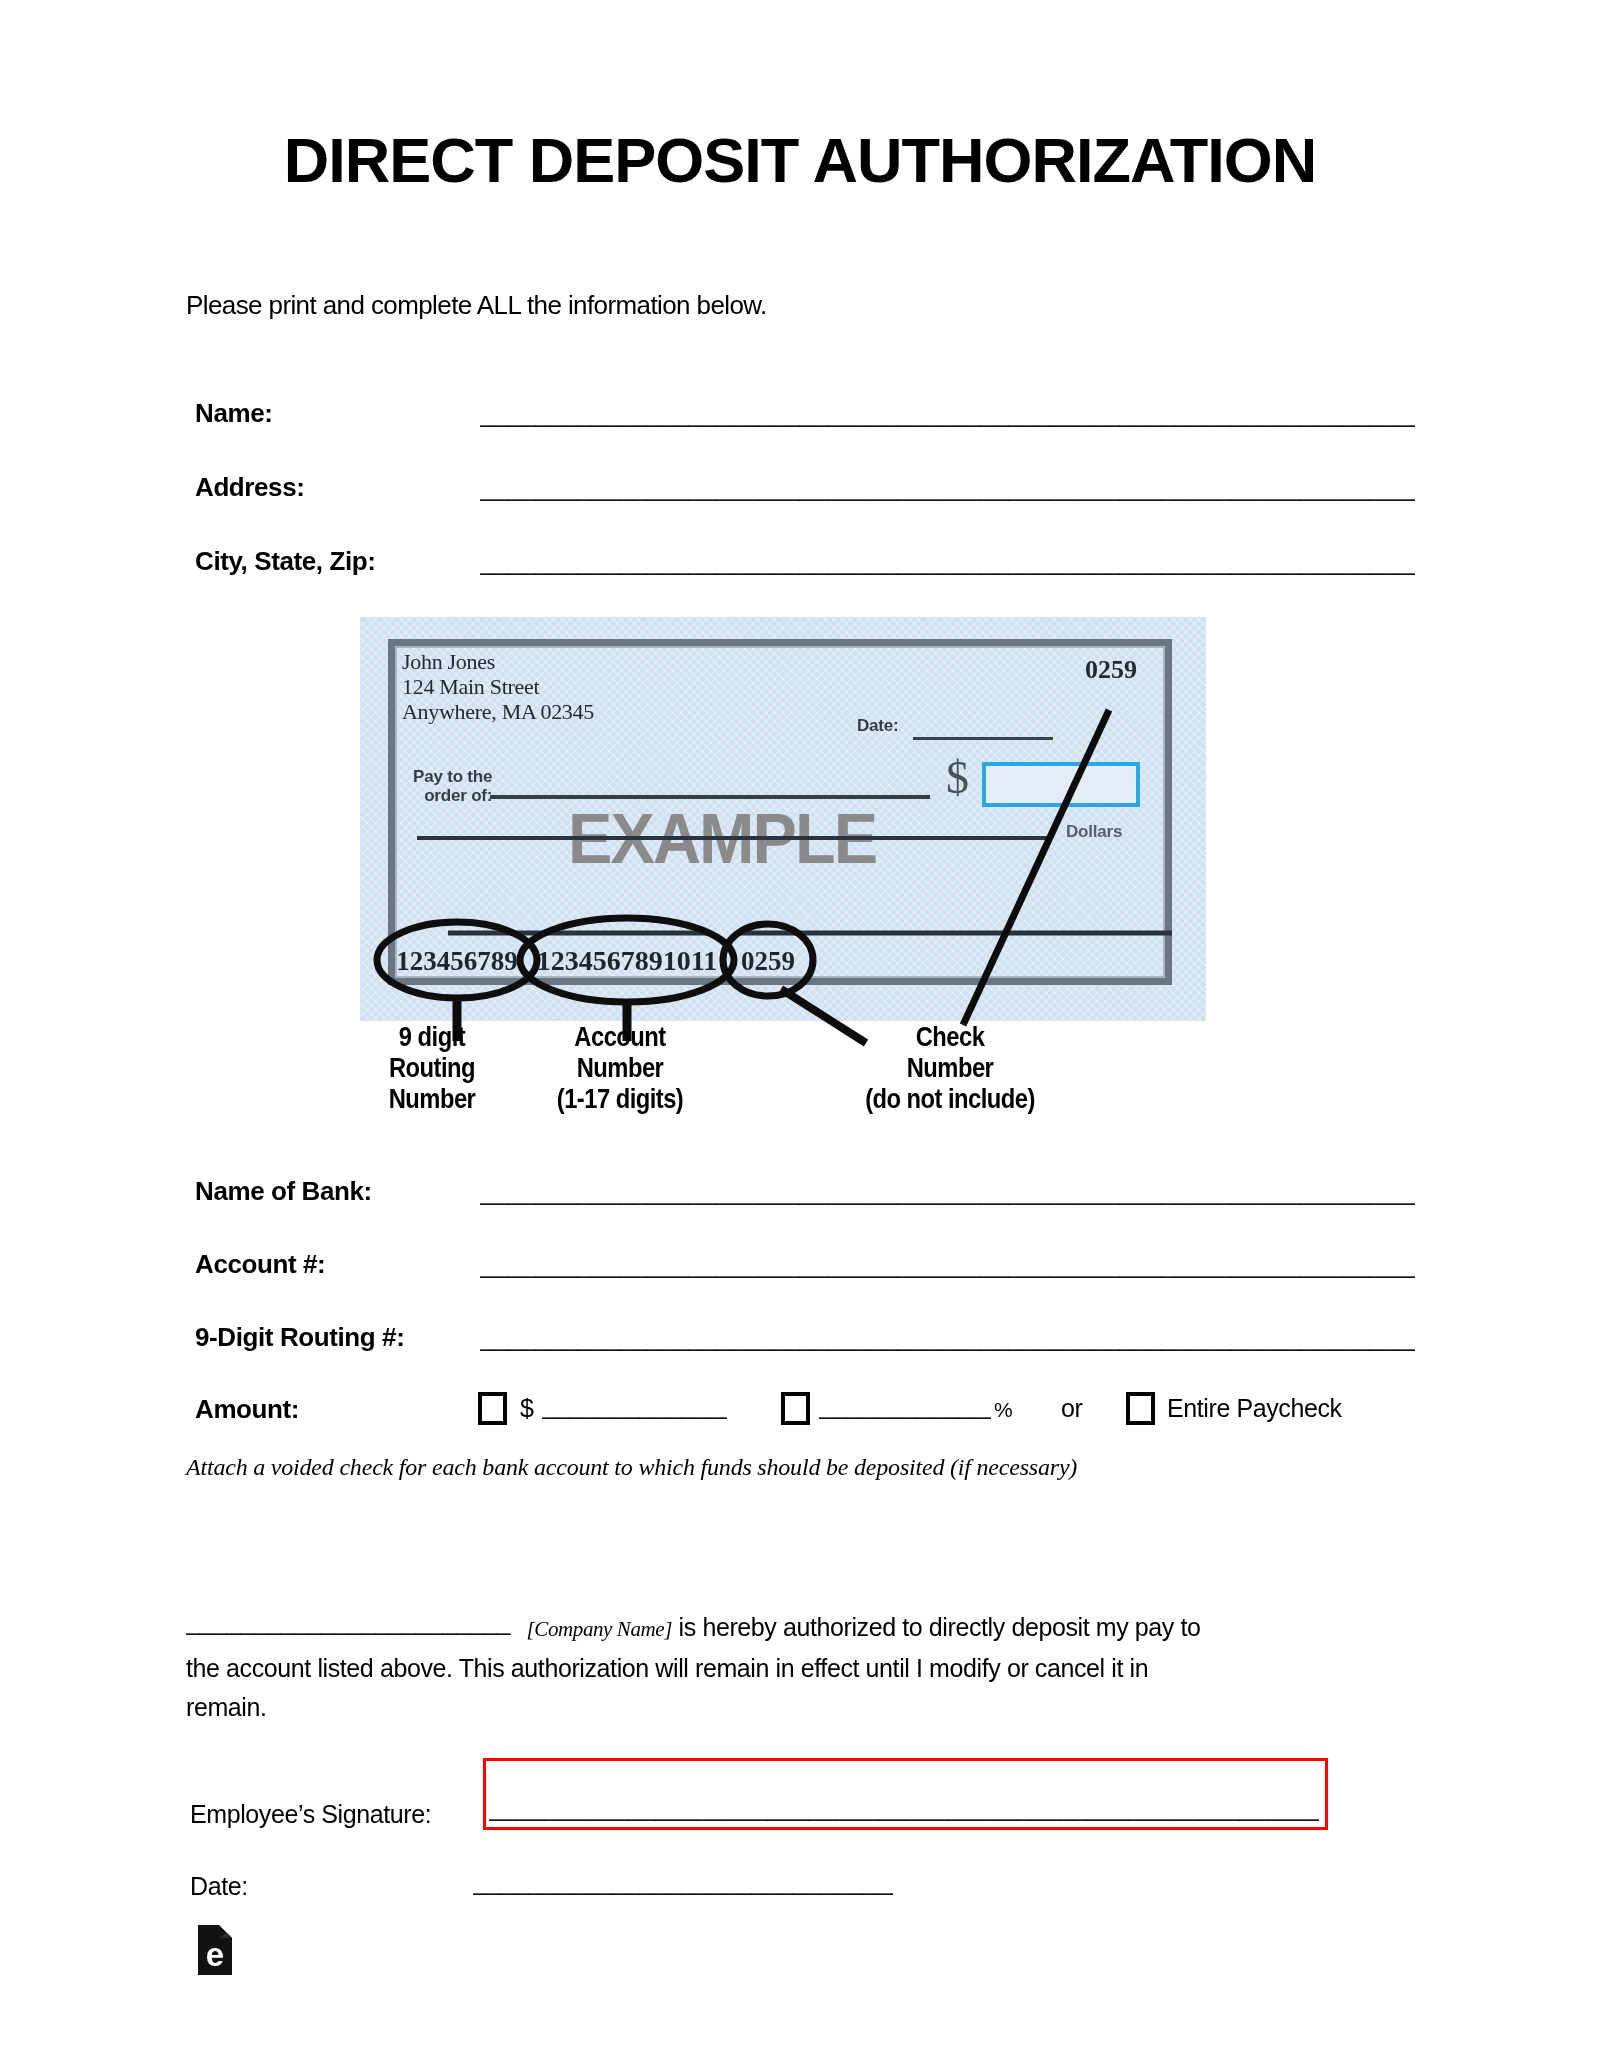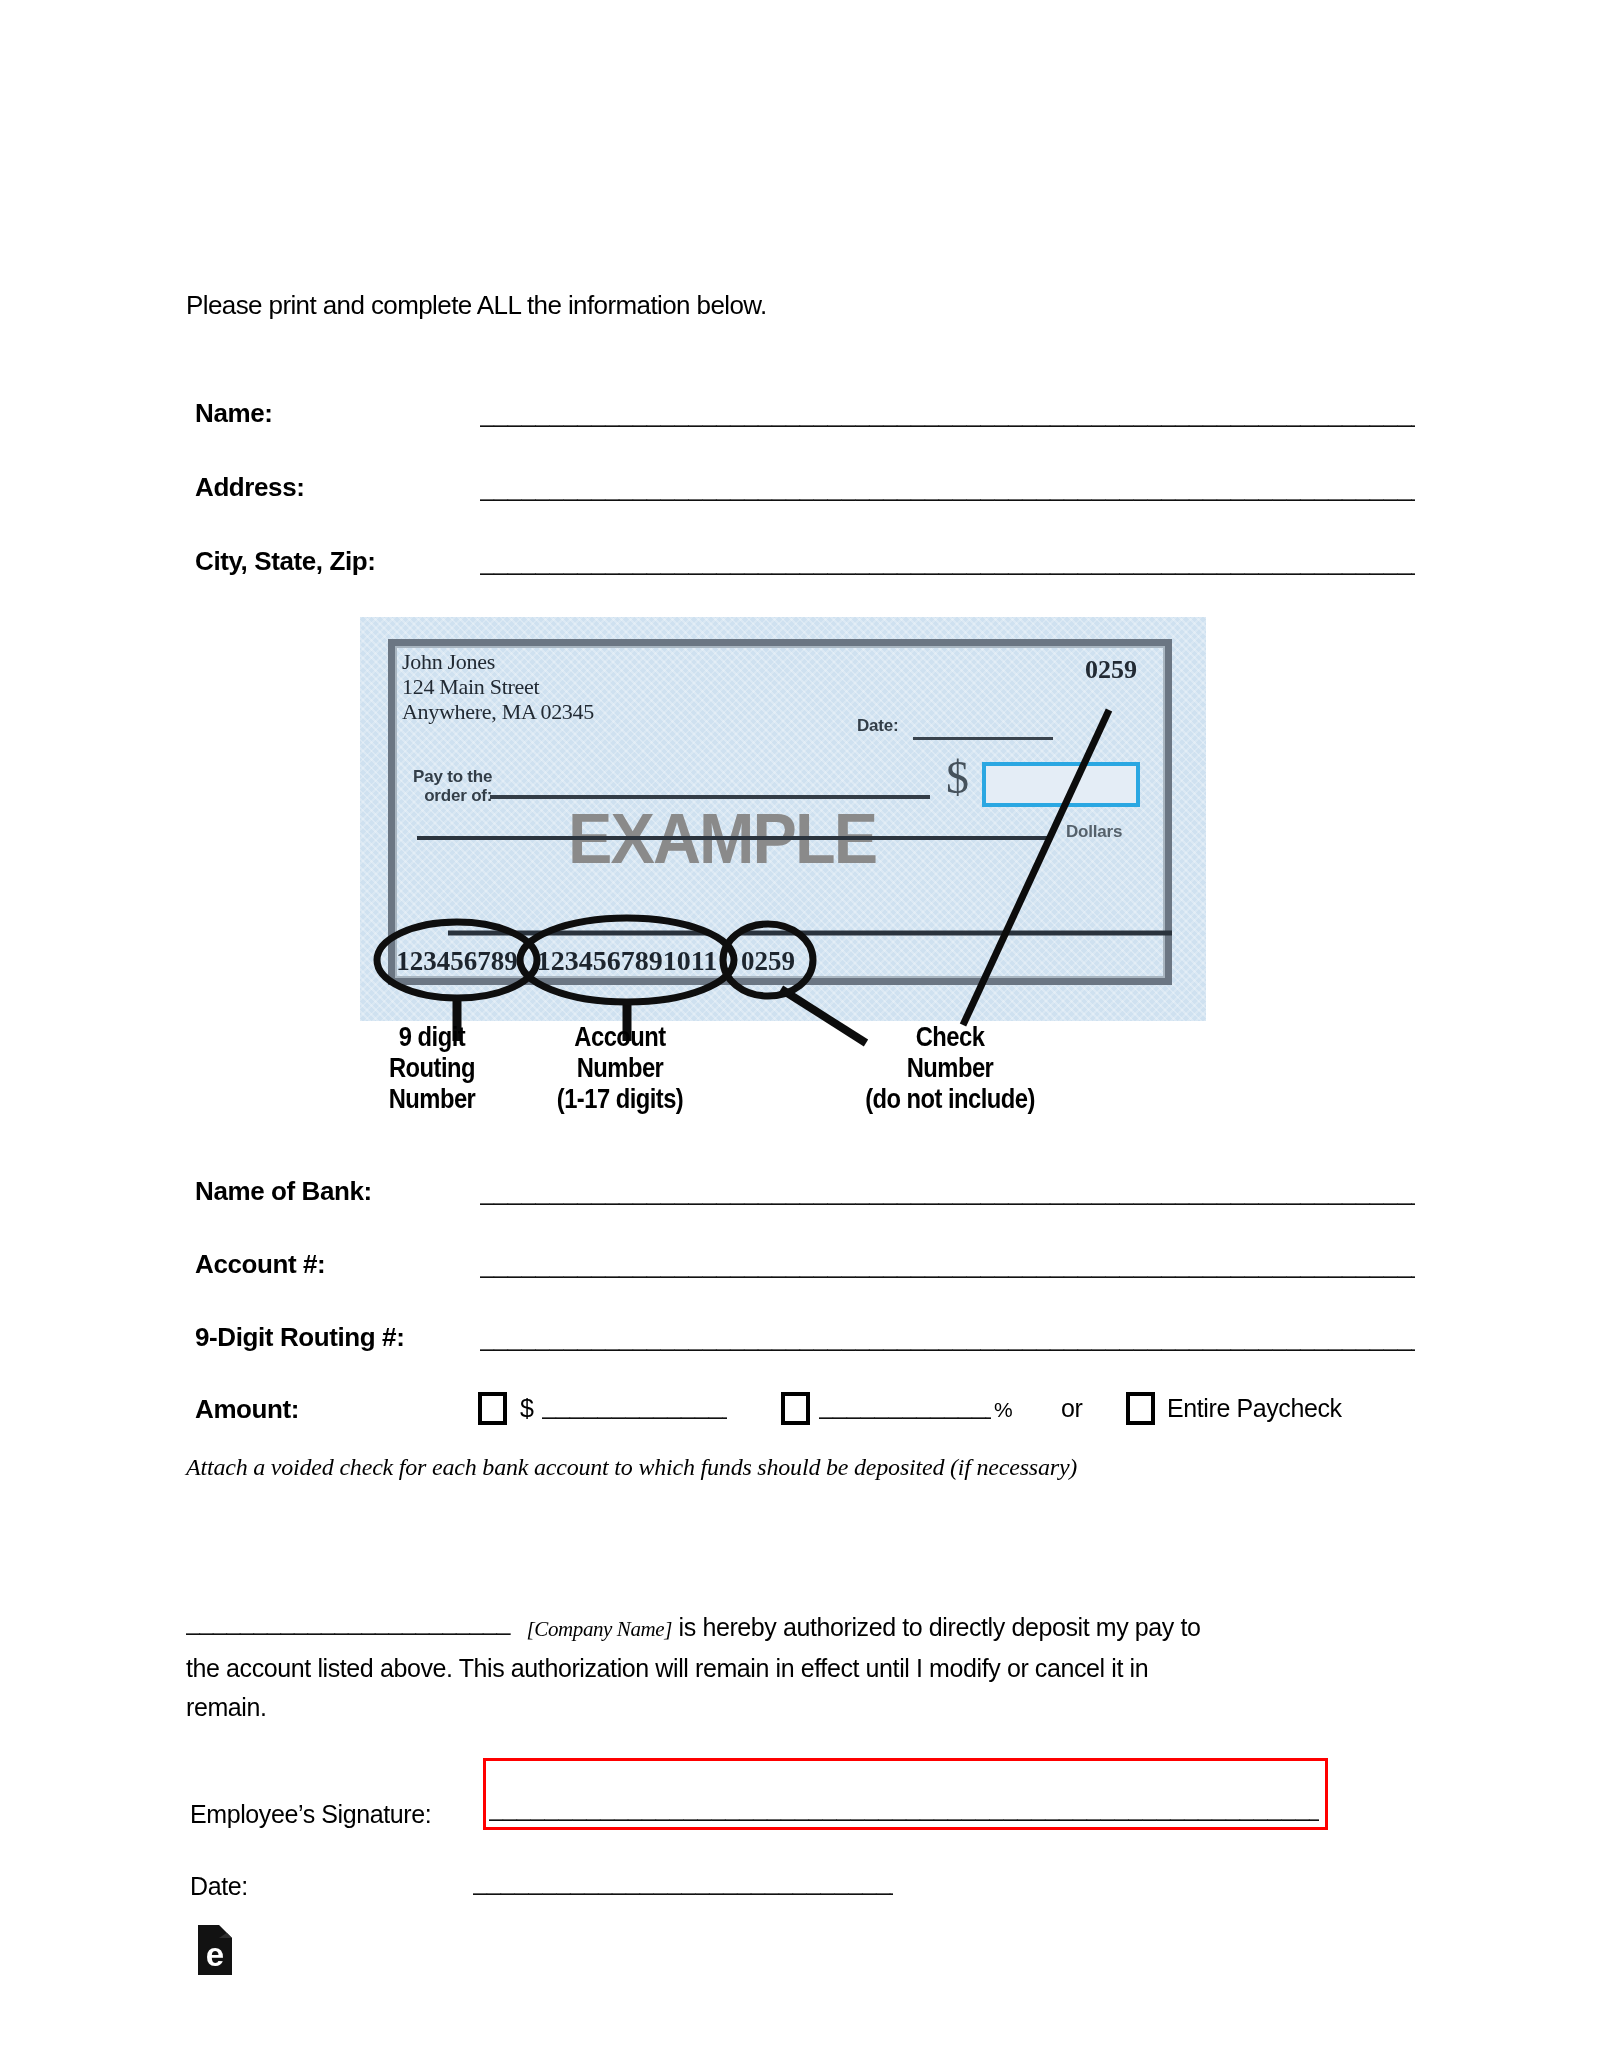--- a/index.html
+++ b/index.html
@@ -69,20 +69,21 @@
   .logo-fold{position:absolute;top:2px;right:0;width:13px;height:11px;background:#2e2e2e;
         clip-path:polygon(100% 20%,100% 100%,0 100%);}
   .logo-e{position:absolute;left:0;right:0;bottom:2px;text-align:center;color:#ffffff;
         font-size:33px;font-weight:bold;line-height:36px;}
 </style>
 </head>
 <body>
 
 <div class="page">
 
+  <div class="abs title">DIRECT DEPOSIT AUTHORIZATION</div>
   <div class="abs intro">Please print and complete ALL the information below.</div>
 
   <div class="abs frow" style="top:398px">
     <span class="lbl">Name:</span>
     <span class="uline main">______________________________________________________________________</span>
   </div>
   <div class="abs frow" style="top:472px">
     <span class="lbl">Address:</span>
     <span class="uline main">______________________________________________________________________</span>
   </div>

